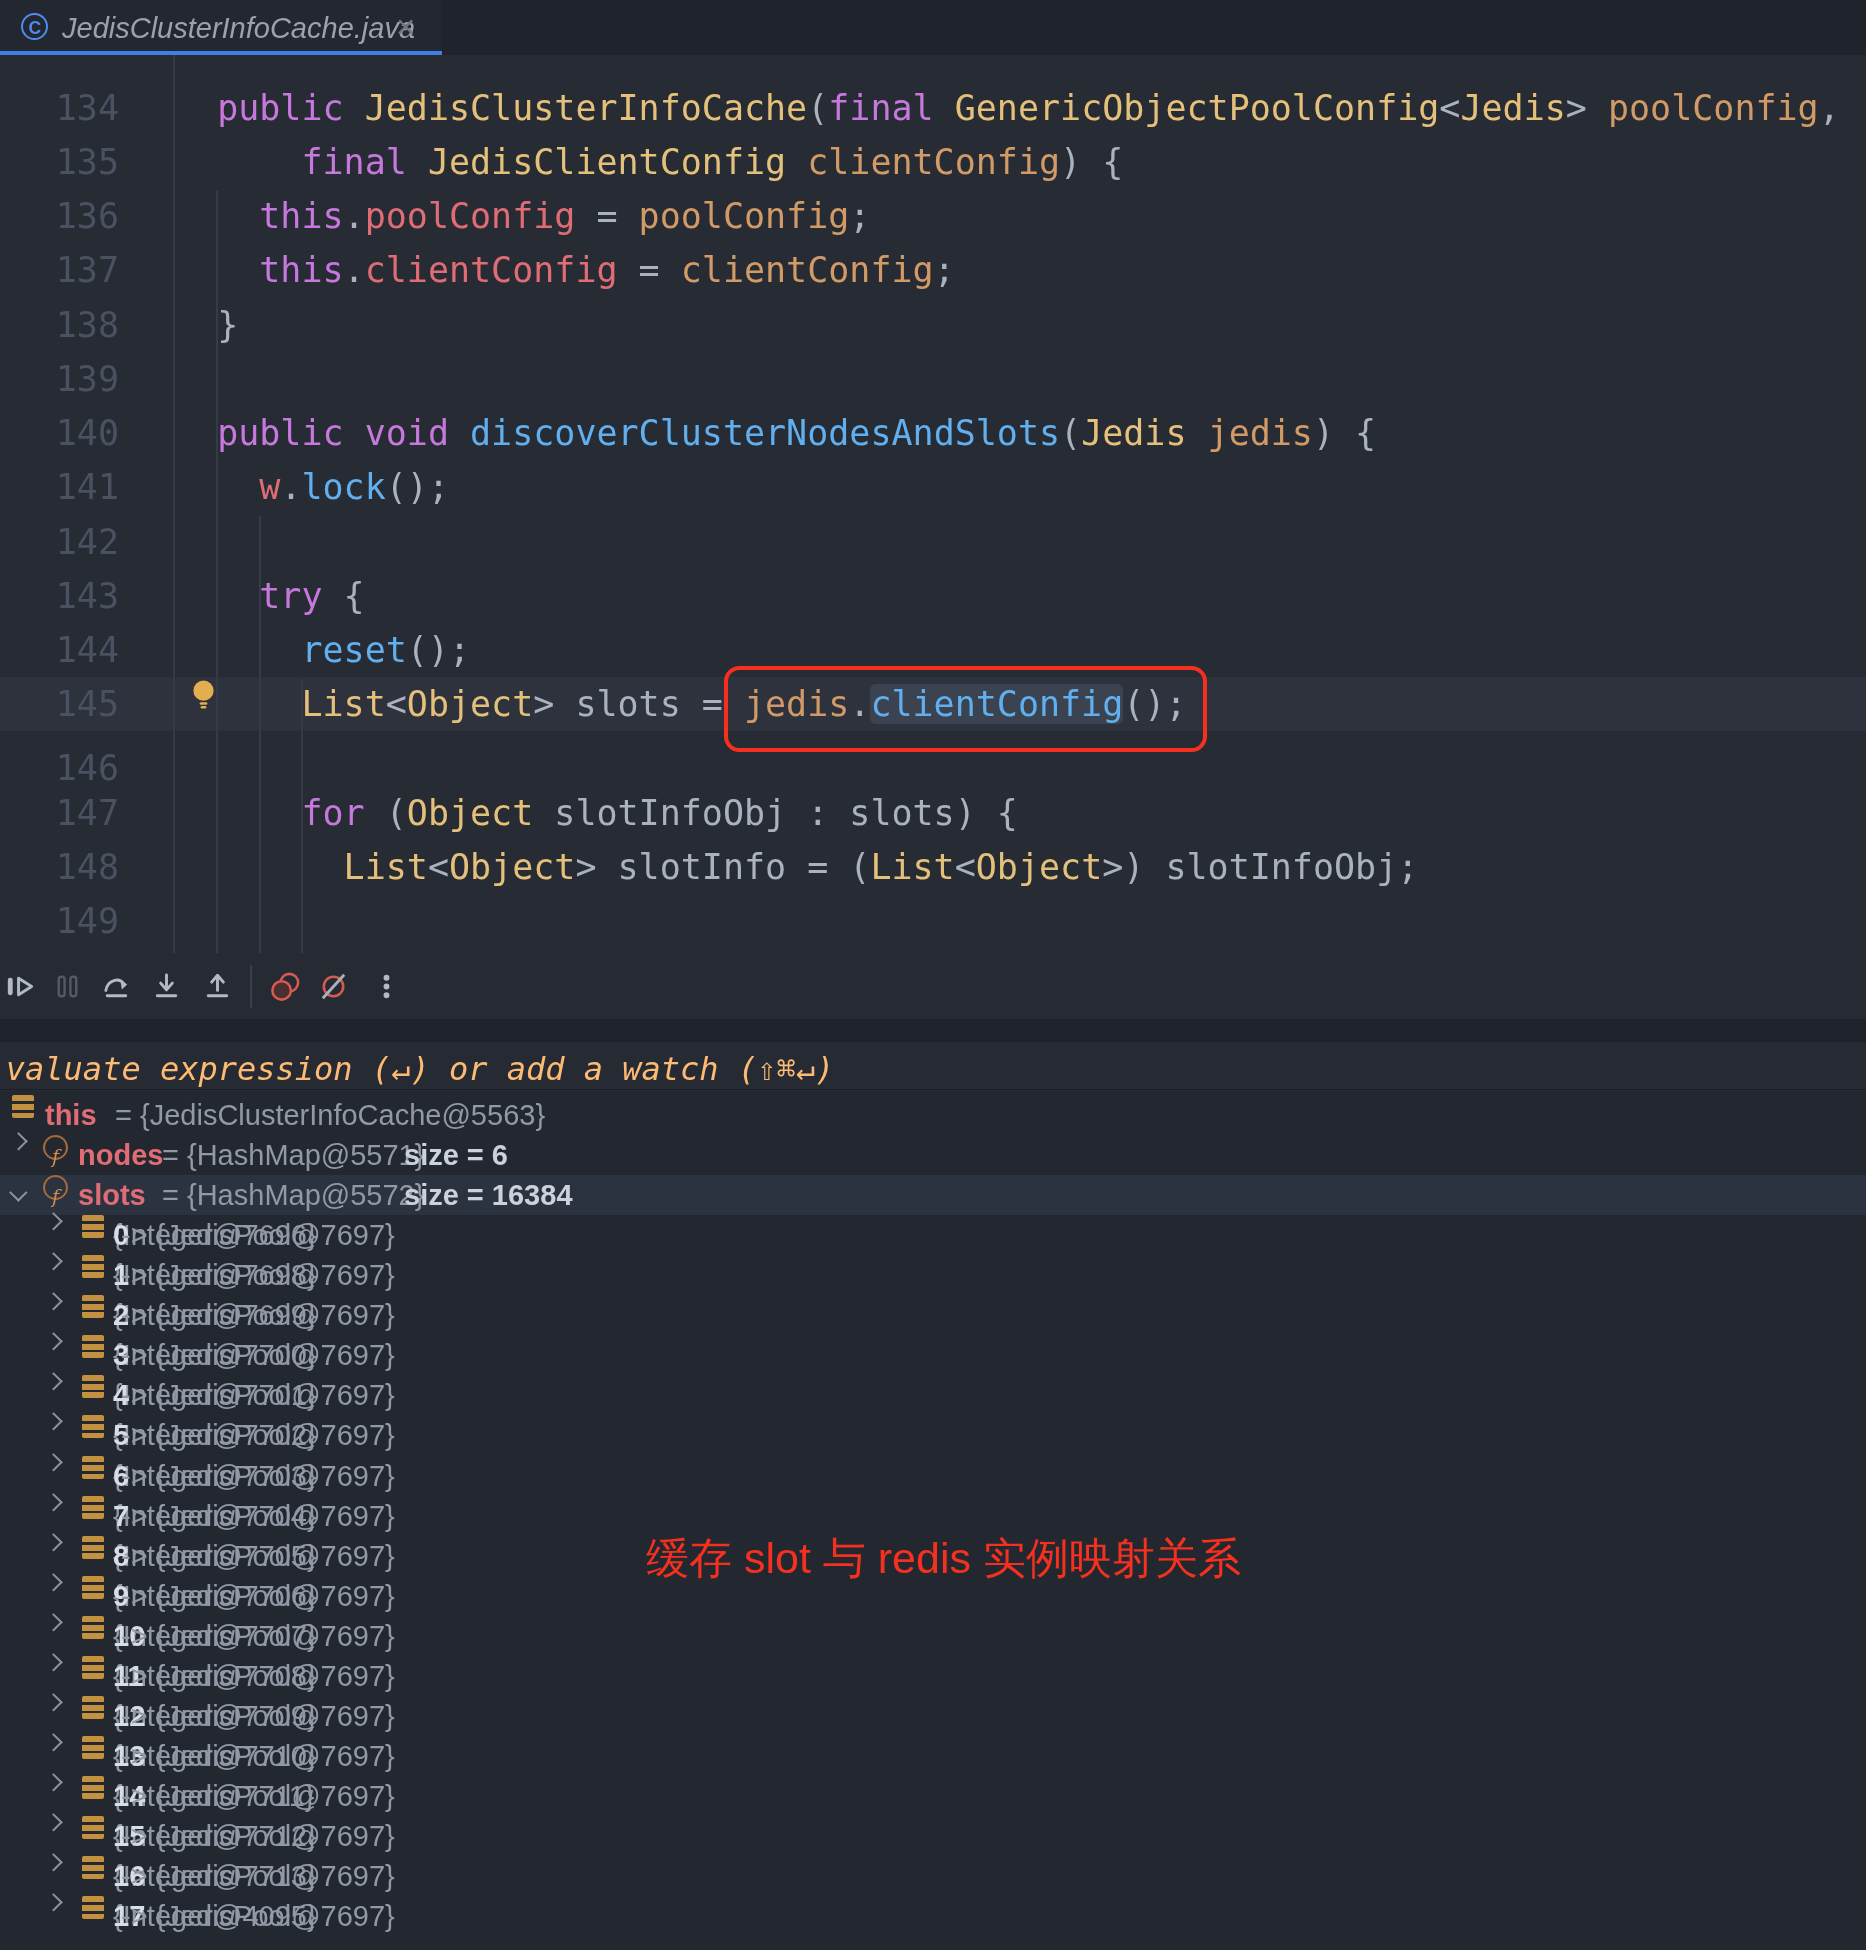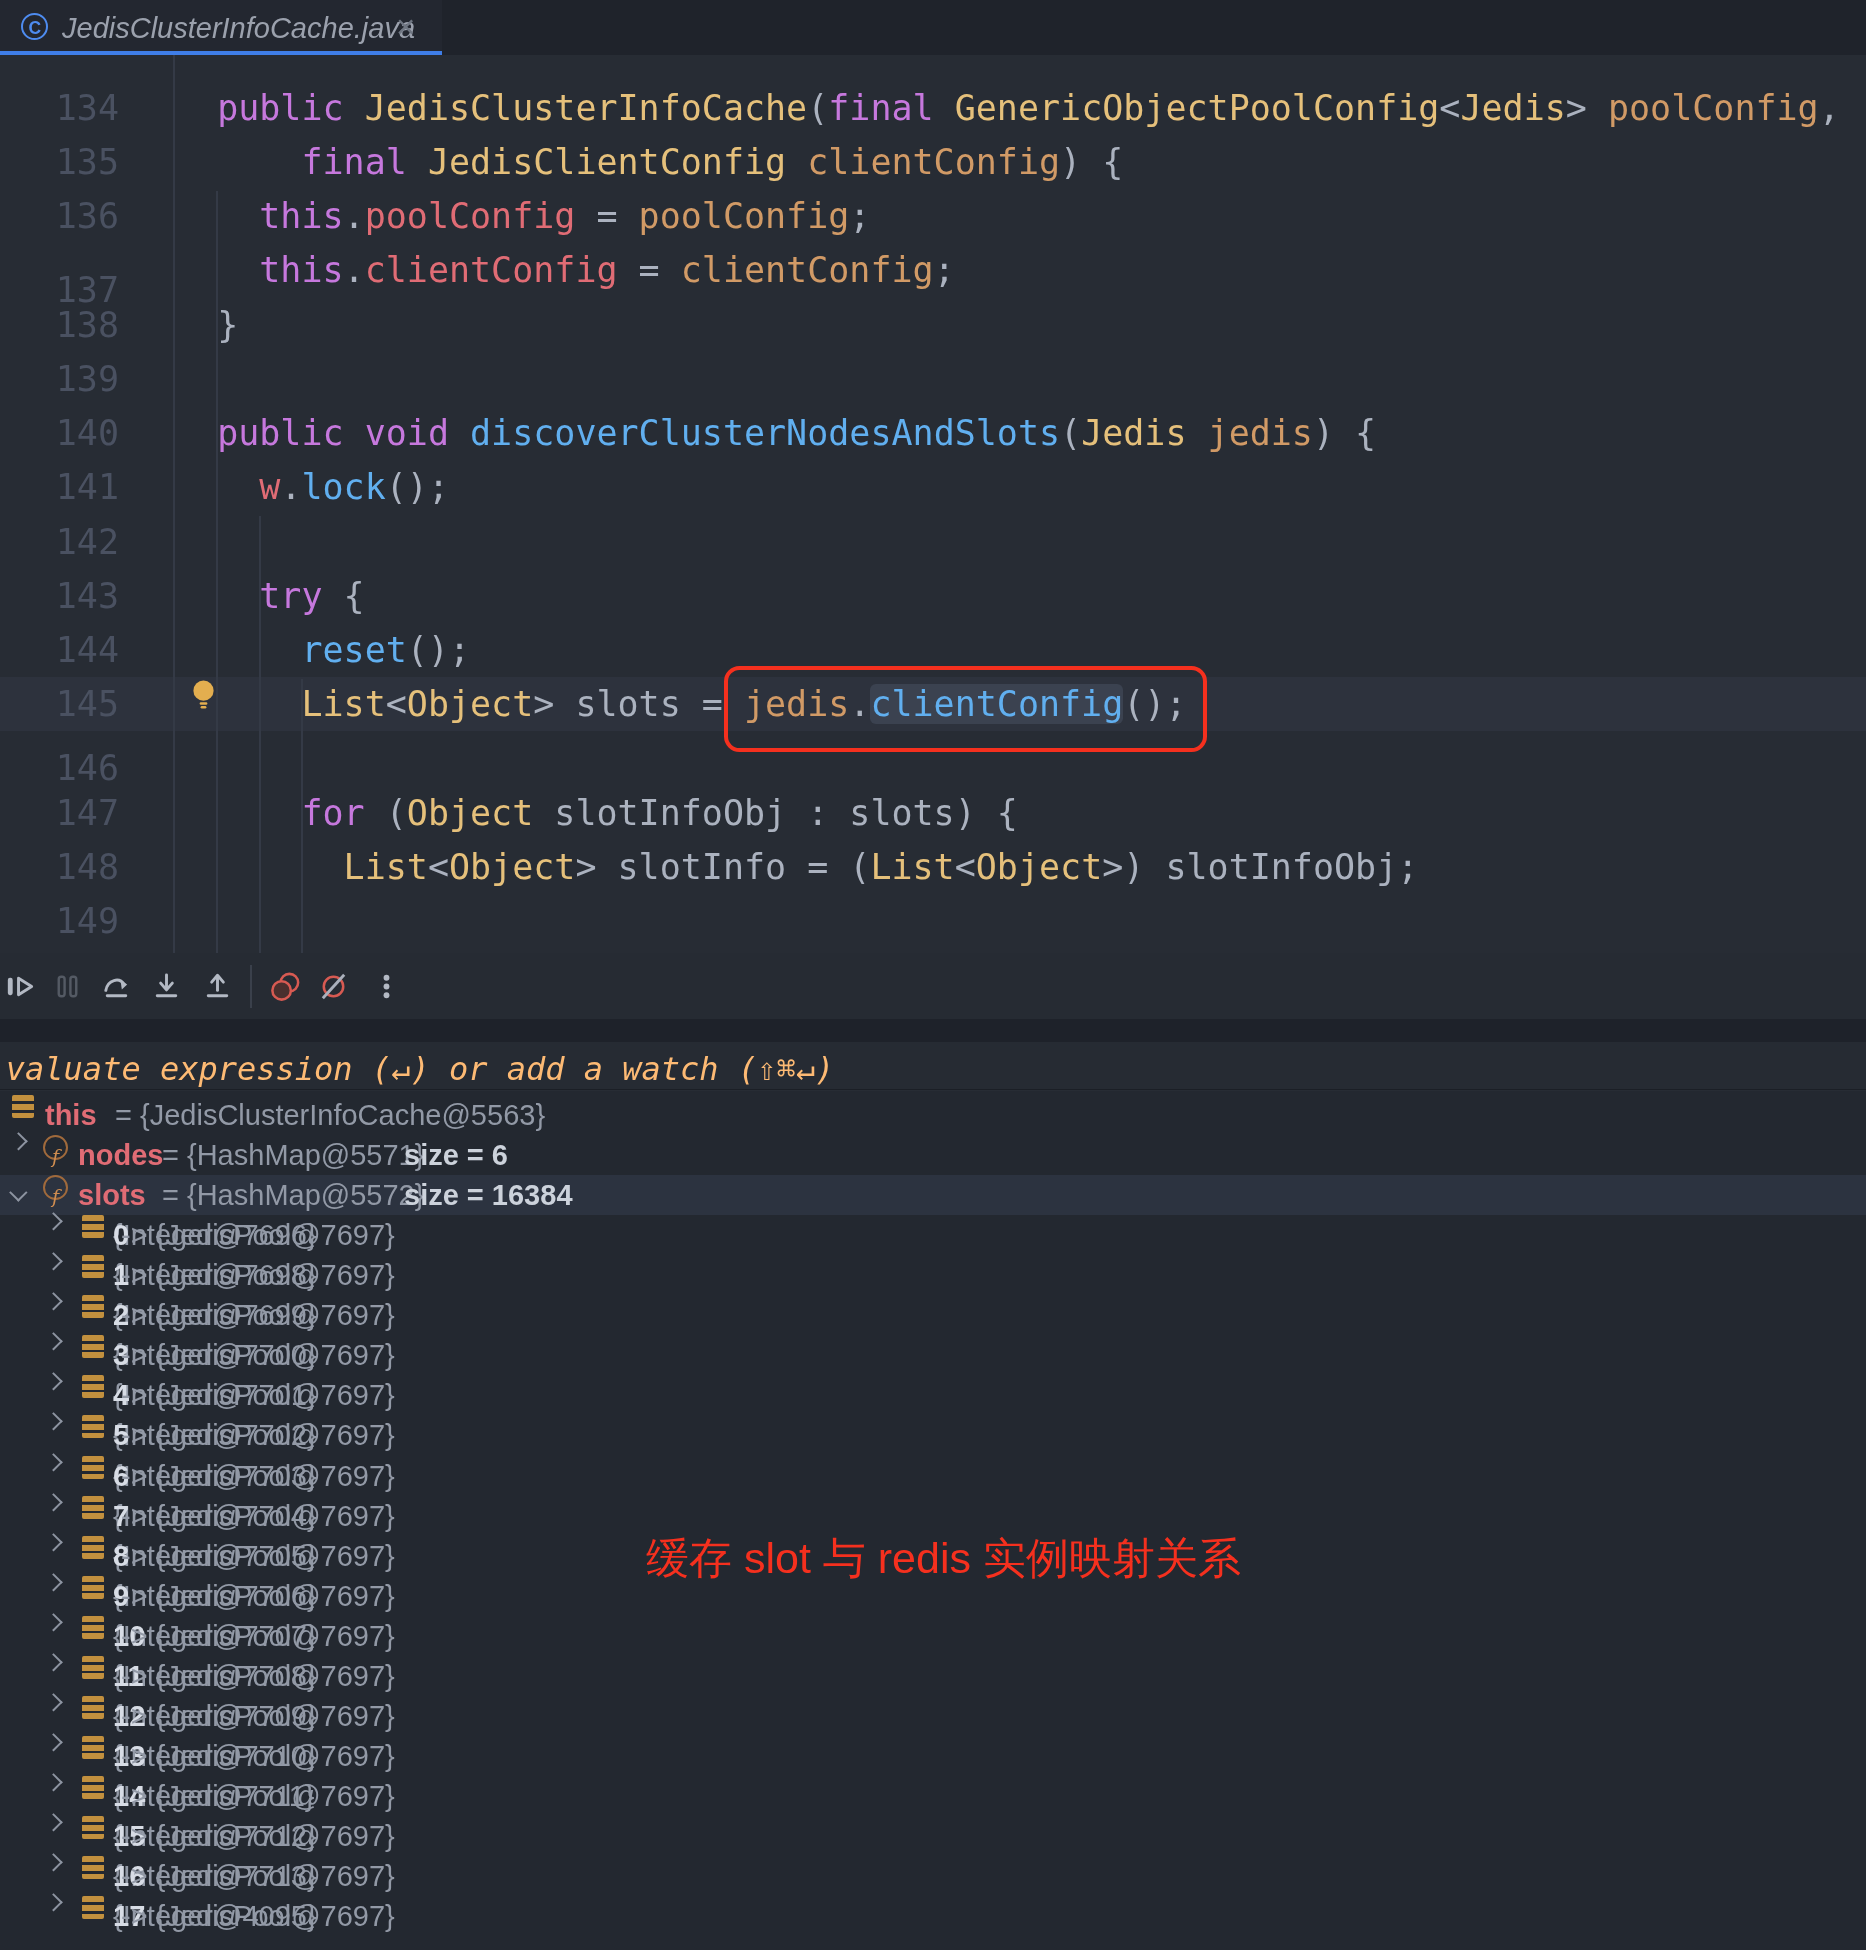--- a/index.html
+++ b/index.html
@@ -86,21 +86,21 @@
   <div class="editor">
     <div id="hl-band" class="line-highlight" style="top: 622px;"></div>
     <div class="gutter-sep"></div>
     <div class="indent-guide" style="left:216px;top:136px;height:762px;"></div>
     <div class="indent-guide" style="left:259px;top:461px;height:437px;"></div>
     <div class="indent-guide" style="left:301px;top:624px;height:274px;"></div>
     <div id="gutter">
         <div class="gutter-num" style="top: 26px;">134</div>
         <div class="gutter-num" style="top: 80px;">135</div>
         <div class="gutter-num" style="top: 134px;">136</div>
-        <div class="gutter-num" style="top: 188px; margin-top: 20px;">137</div>
+        <div class="gutter-num" style="top: 188px;">137</div>
         <div class="gutter-num" style="top: 243px;">138</div>
         <div class="gutter-num" style="top: 297px;">139</div>
         <div class="gutter-num" style="top: 351px;">140</div>
         <div class="gutter-num" style="top: 405px;">141</div>
         <div class="gutter-num" style="top: 460px;">142</div>
         <div class="gutter-num" style="top: 514px;">143</div>
         <div class="gutter-num" style="top: 568px;">144</div>
         <div class="gutter-num" style="top: 622px;">145</div>
         <div class="gutter-num" style="top: 686px;">146</div>
         <div class="gutter-num" style="top: 731px;">147</div>

